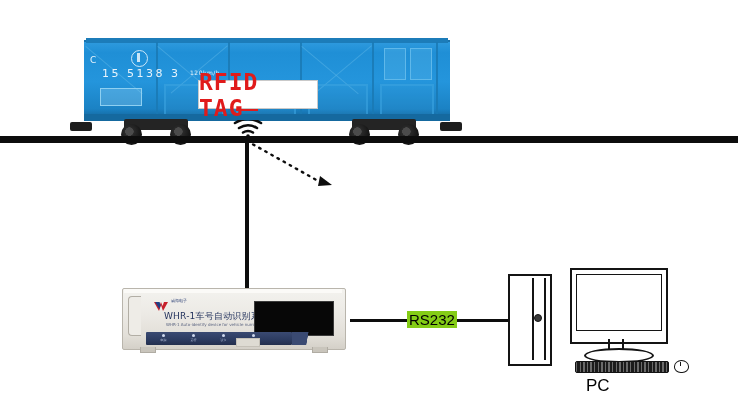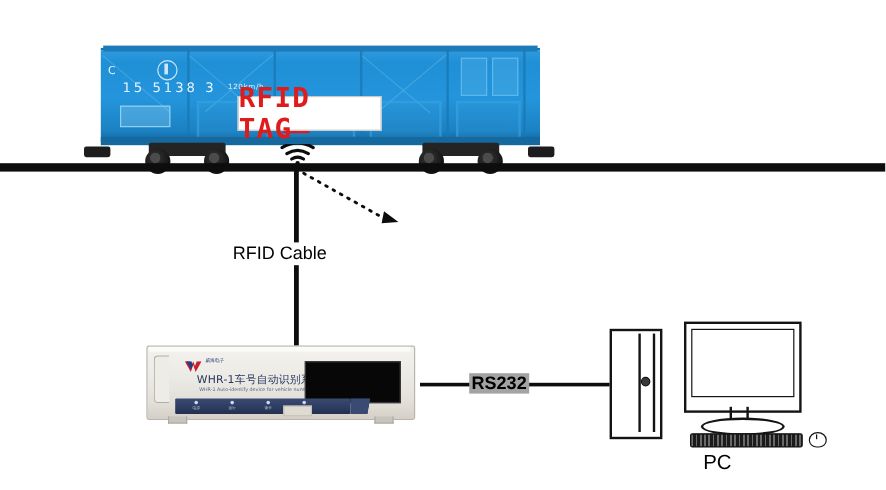--- a/index.html
+++ b/index.html
@@ -205,22 +205,22 @@
     position: absolute;
     color: #000000;
     white-space: nowrap;
     font-family: "Liberation Sans", sans-serif;
   }
   .lbl-antenna   { left: 333px; top: 172px; font-size: 17px; font-weight: bold; }
   .lbl-cable     { left: 190px; top: 202px; font-size: 15px; font-weight: normal;
                    background: #ffffff; padding: 1px 4px; }
   .lbl-instr     { left: 168px; top: 362px; font-size: 17px; font-weight: bold; }
   .lbl-pc        { left: 586px; top: 376px; font-size: 17px; font-weight: normal; }
-  .lbl-rs232     { left: 391px; top: 311px; font-size: 15px; font-weight: bold;
-                   background: #a3a3a3; padding: 0 2px; }
+  .lbl-rs232     { left: 407px; top: 311px; font-size: 15px; font-weight: normal;
+                   background: #84cc16; padding: 0 2px; }
   .rs232-line {
     position: absolute;
     left: 350px;
     top: 319px;
     width: 166px;
     height: 3px;
     background: #0d0d0d;
   }
 
   
@@ -484,21 +484,20 @@
 
   <div class="pointer-svg">
     <svg width="110" height="60" viewBox="0 0 110 60" aria-hidden="true">
       <line x1="3" y1="3" x2="76" y2="44" stroke="#0d0d0d" stroke-width="2.4" stroke-dasharray="1.5,5.5" stroke-linecap="round"></line>
       <polygon points="76,38 88,47 74,48" fill="#0d0d0d"></polygon>
     </svg>
   </div>
 
 
   <div class="cable-line"></div>
-  <div class="lbl lbl-cable">RFID Cable</div>
 
   <div class="instrument">
     <div class="instr-body"></div>
     <div class="instr-top-edge"></div>
     <div class="instr-handle"></div>
 
     <div class="instr-logo">
       <svg width="14" height="9" viewBox="0 0 14 9" aria-hidden="true">
         <path d="M0 0 L5 9 L7 3 L9 9 L14 0 L10 0 L8.5 4 L7 0 L5.5 4 L4 0 Z" fill="#c8202b"></path>
         <path d="M1.2 0 L5.4 7 L6.6 3.4 L5.6 0 Z" fill="#1f3f86"></path>

